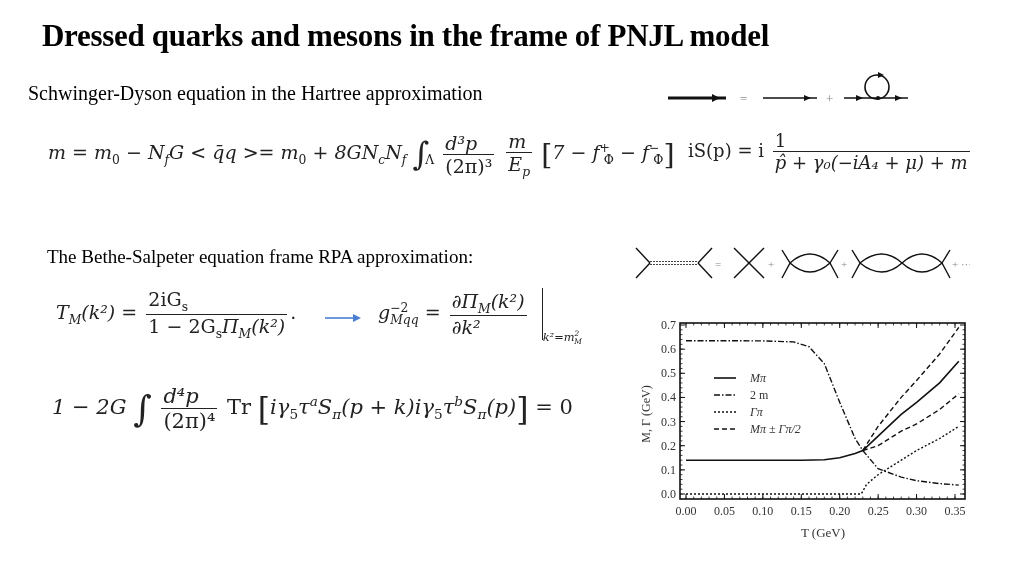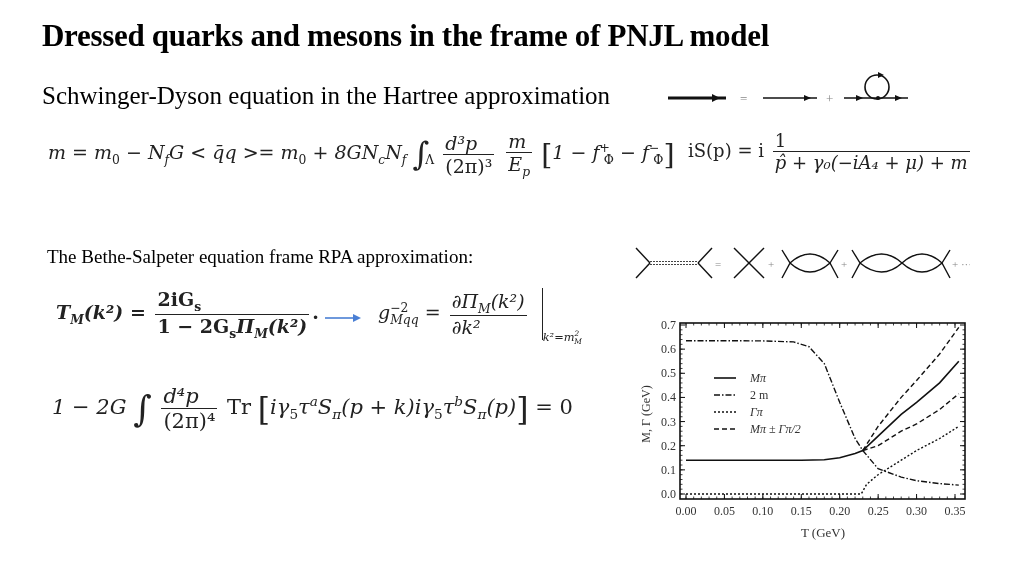--- a/index.html
+++ b/index.html
@@ -1,19 +1,19 @@
 <!DOCTYPE html>
 <html><head>
 <meta charset="utf-8">
 <style>
   html, body { margin:0; padding:0; background:#ffffff; }
   body { width:1024px; height:576px; position:relative; overflow:hidden;
          font-family:"Liberation Serif", "DejaVu Serif", serif; color:#000; }
   .title { position:absolute; left:42px; top:18px; font-size:31px; font-weight:bold; letter-spacing:-0.3px; }
-  .subtitle { position:absolute; left:42px; top:82px; font-size:25px; }
+  .subtitle { position:absolute; left:28px; top:82px; font-size:20px; }
   .subtitle2 { position:absolute; left:47px; top:246px; font-size:19px; }
   .eq { position:absolute; font-family:"DejaVu Serif", "Liberation Serif", serif; color:#222; white-space:nowrap; }
   .it { font-style:italic; }
   sub, sup { font-size:0.65em; }
   .frac { display:inline-block; vertical-align:middle; text-align:left; margin:0 3px; }
   .frac > span { display:block; padding:0 2px; }
   .frac .num { border-bottom:1px solid #222; }
   .bigint { font-size:1.7em; vertical-align:middle; font-style:italic; font-weight:lighter; }
   .bracket { font-size:1.5em; vertical-align:middle; font-weight:lighter; }
   svg text { font-family:"Liberation Serif", "DejaVu Serif", serif; }
@@ -23,21 +23,21 @@
 
 <div class="title">Dressed quarks and mesons in the frame of PNJL model</div>
 <div class="subtitle">Schwinger-Dyson equation in the Hartree approximation</div>
 <div class="subtitle2">The Bethe-Salpeter equation frame RPA approximation:</div>
 
 <div class="eq" style="left:48px; top:130px; font-size:19px;">
   <span class="it">m = m</span><sub>0</sub><span class="it"> − N</span><sub class="it">f</sub><span class="it">G &lt; q̄q &gt;= m</span><sub>0</sub><span class="it"> + 8GN</span><sub class="it">c</sub><span class="it">N</span><sub class="it">f</sub>
   <span class="bigint">∫</span><sub style="margin-left:-4px;">Λ</sub>
   <span class="frac"><span class="num it">d³p</span><span class="den">(2π)³</span></span>
   <span class="frac"><span class="num it">m</span><span class="den it"><span>E</span><sub>p</sub></span></span>
-  <span class="bracket">[</span><span class="it">1 − f</span><sup>+</sup><sub style="margin-left:-6px;">Φ</sub><span class="it"> − f</span><sup>−</sup><sub style="margin-left:-6px;">Φ</sub><span class="bracket">]</span>
+  <span class="bracket">[</span><span class="it">7 − f</span><sup>+</sup><sub style="margin-left:-6px;">Φ</sub><span class="it"> − f</span><sup>−</sup><sub style="margin-left:-6px;">Φ</sub><span class="bracket">]</span>
 </div>
 
 <svg style="position:absolute; left:660px; top:70px;" width="260" height="40">
   <line x1="8" y1="28" x2="66" y2="28" stroke="#111" stroke-width="3"></line>
   <polygon points="52,24 60,28 52,32" fill="#111"></polygon>
   <text x="80" y="33" font-size="13" fill="#888">=</text>
   <line x1="103" y1="28" x2="157" y2="28" stroke="#111" stroke-width="1.3"></line>
   <polygon points="144,25 151,28 144,31" fill="#111"></polygon>
   <text x="166" y="33" font-size="13" fill="#888">+</text>
   <line x1="184" y1="28" x2="248" y2="28" stroke="#111" stroke-width="1.6"></line>
@@ -63,21 +63,21 @@
   <text x="85" y="25" font-size="11" fill="#888">=</text>
   <line x1="104" y1="5" x2="134" y2="35" stroke="#111" stroke-width="1.4"></line>
   <line x1="104" y1="35" x2="134" y2="5" stroke="#111" stroke-width="1.4"></line>
   <text x="138" y="25" font-size="11" fill="#888">+</text>
   <path d="M152,7 L160,20 L152,35 M160,20 Q180,2 200,20 Q180,38 160,20 M200,20 L208,7 M200,20 L208,35" fill="none" stroke="#111" stroke-width="1.4"></path>
   <text x="211" y="25" font-size="11" fill="#888">+</text>
   <path d="M222,7 L230,20 L222,35 M230,20 Q252,2 272,20 Q252,38 230,20 M272,20 Q292,2 312,20 Q292,38 272,20 M312,20 L320,7 M312,20 L320,35" fill="none" stroke="#111" stroke-width="1.4"></path>
   <text x="322" y="25" font-size="11" fill="#888">+ ···</text>
 </svg>
 
-<div class="eq" style="left:56px; top:288px; font-size:19px;font-weight:bold;">
+<div class="eq" style="left:56px; top:288px; font-size:19px;">
   <span class="it">T</span><sub class="it">M</sub><span class="it">(k²) =</span>
   <span class="frac"><span class="num"><span>2iG</span><sub>s</sub></span><span class="den"><span>1 − 2G</span><sub>s</sub><span class="it">Π</span><sub class="it">M</sub><span class="it">(k²)</span></span></span><span>.</span>
 </div>
 <svg style="position:absolute; left:323px; top:312px;" width="40" height="12">
   <line x1="2" y1="6" x2="32" y2="6" stroke="#4a7fd4" stroke-width="1.6"></line>
   <polygon points="30,2 38,6 30,10" fill="#4a7fd4"></polygon>
 </svg>
 <div class="eq" style="left:378px; top:288px; font-size:19px;">
   <span class="it">g</span><span style="display:inline-block; vertical-align:middle; line-height:1; font-size:0.65em;"><span style="display:block;">−2</span><span class="it" style="display:block;text-align:right;">Mqq</span></span>
   <span>=</span>

